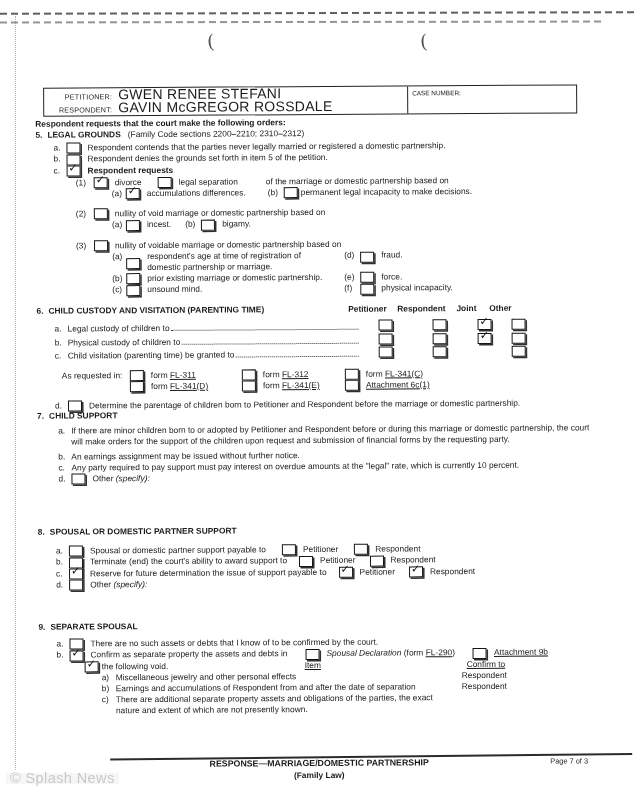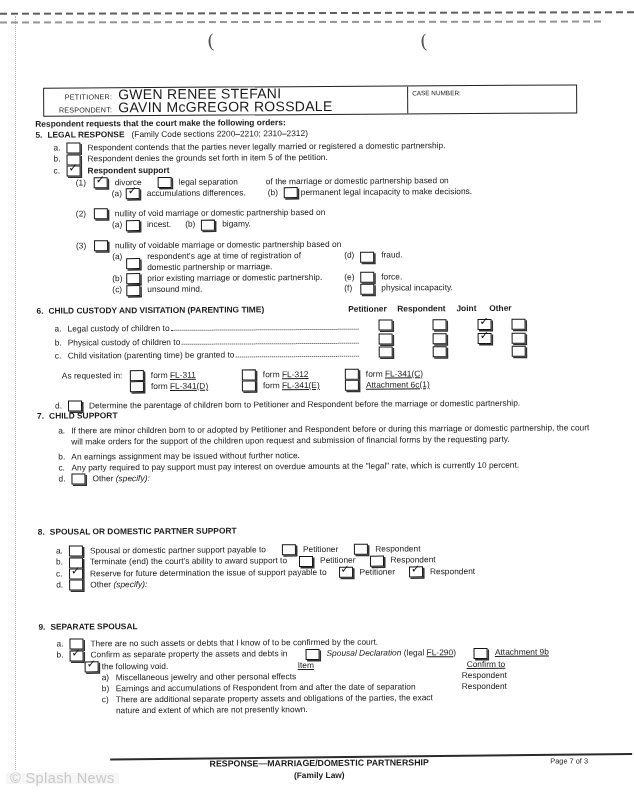--- a/index.html
+++ b/index.html
@@ -78,41 +78,41 @@
         <span>CASE NUMBER:</span>
         <span></span>
       </div>
     </div>
 
     <div class="sec b" style="top:117px;">Respondent requests that the court make the following orders:</div>
 
     <div class="sec" style="top:128px;">
       <div class="fl">
         <span class="b" style="width:12px;flex:none;">5.</span>
-        <span class="b">LEGAL RESPONSE</span>
+        <span class="b">LEGAL GROUNDS</span>
         <span class="gap"></span>
         <span>(Family Code sections 2200–2210; 2310–2312)</span>
       </div>
       <div class="fl" style="margin-left:18px;margin-top:2px;">
         <span class="let">a.</span>
         <span class="cb"></span>
           <span class="gap"></span>
         <span>Respondent contends that the parties never legally married or registered a domestic partnership.</span>
       </div>
       <div class="fl" style="margin-left:18px;">
         <span class="let">b.</span>
         <span class="cb"></span>
           <span class="gap"></span>
         <span>Respondent denies the grounds set forth in item 5 of the petition.</span>
       </div>
       <div class="fl" style="margin-left:18px;">
         <span class="let">c.</span>
         <span class="cb checked"></span>
           <span class="gap"></span>
-        <span class="b">Respondent support</span>
+        <span class="b">Respondent requests</span>
       </div>
       <div class="fl" style="margin-left:40px;margin-top:1px;">
         <span style="width:18px;flex:none;">(1)</span>
         <span class="cb checked"></span>
           <span class="gap"></span>
         <span>divorce</span>
         <span class="gap" style="width:16px;"></span>
         <span class="cb"></span>
           <span class="gap"></span>
         <span>legal separation</span>
@@ -375,30 +375,30 @@
         <span class="cb"></span>
           <span class="gap"></span>
         <span>There are no such assets or debts that I know of to be confirmed by the court.</span>
       </div>
       <div class="fl" style="margin-left:18px;">
         <span class="let">b.</span>
         <span class="cb checked"></span><span class="gap"></span>
         <span>Confirm as separate property the assets and debts in</span>
         <span class="gap" style="width:18px;"></span>
         <span class="cb"></span><span class="gap"></span>
-        <span class="i">Spousal Declaration</span>&nbsp;<span>(legal</span>&nbsp;<span class="u">FL-290</span><span>)</span>
+        <span class="i">Spousal Declaration</span>&nbsp;<span>(form</span>&nbsp;<span class="u">FL-290</span><span>)</span>
         <span class="gap" style="width:18px;"></span>
         <span class="cb"></span><span class="gap"></span>
         <span class="u">Attachment 9b</span>
       </div>
       <div class="fl" style="margin-left:46px;">
         <span class="cb checked"></span>
           <span class="gap" style="width:3px;"></span>
         <span>the following void.</span>
-        <span class="u" style="position:absolute;left:259px;">Item</span>
+        <span class="u" style="position:absolute;left:266px;">Item</span>
         <span class="u" style="position:absolute;left:428px;">Confirm to</span>
       </div>
       <div class="fl" style="margin-left:63px;white-space:normal;">
         <span style="width:14px;flex:none;">a)</span>
         <span class="wrap" style="width:346px;">Miscellaneous jewelry and other personal effects</span>
         <span style="flex:none;align-self:flex-end;">Respondent</span>
       </div>
       <div class="fl" style="margin-left:63px;white-space:normal;">
         <span style="width:14px;flex:none;">b)</span>
         <span class="wrap" style="width:346px;">Earnings and accumulations of Respondent from and after the date of separation</span>

